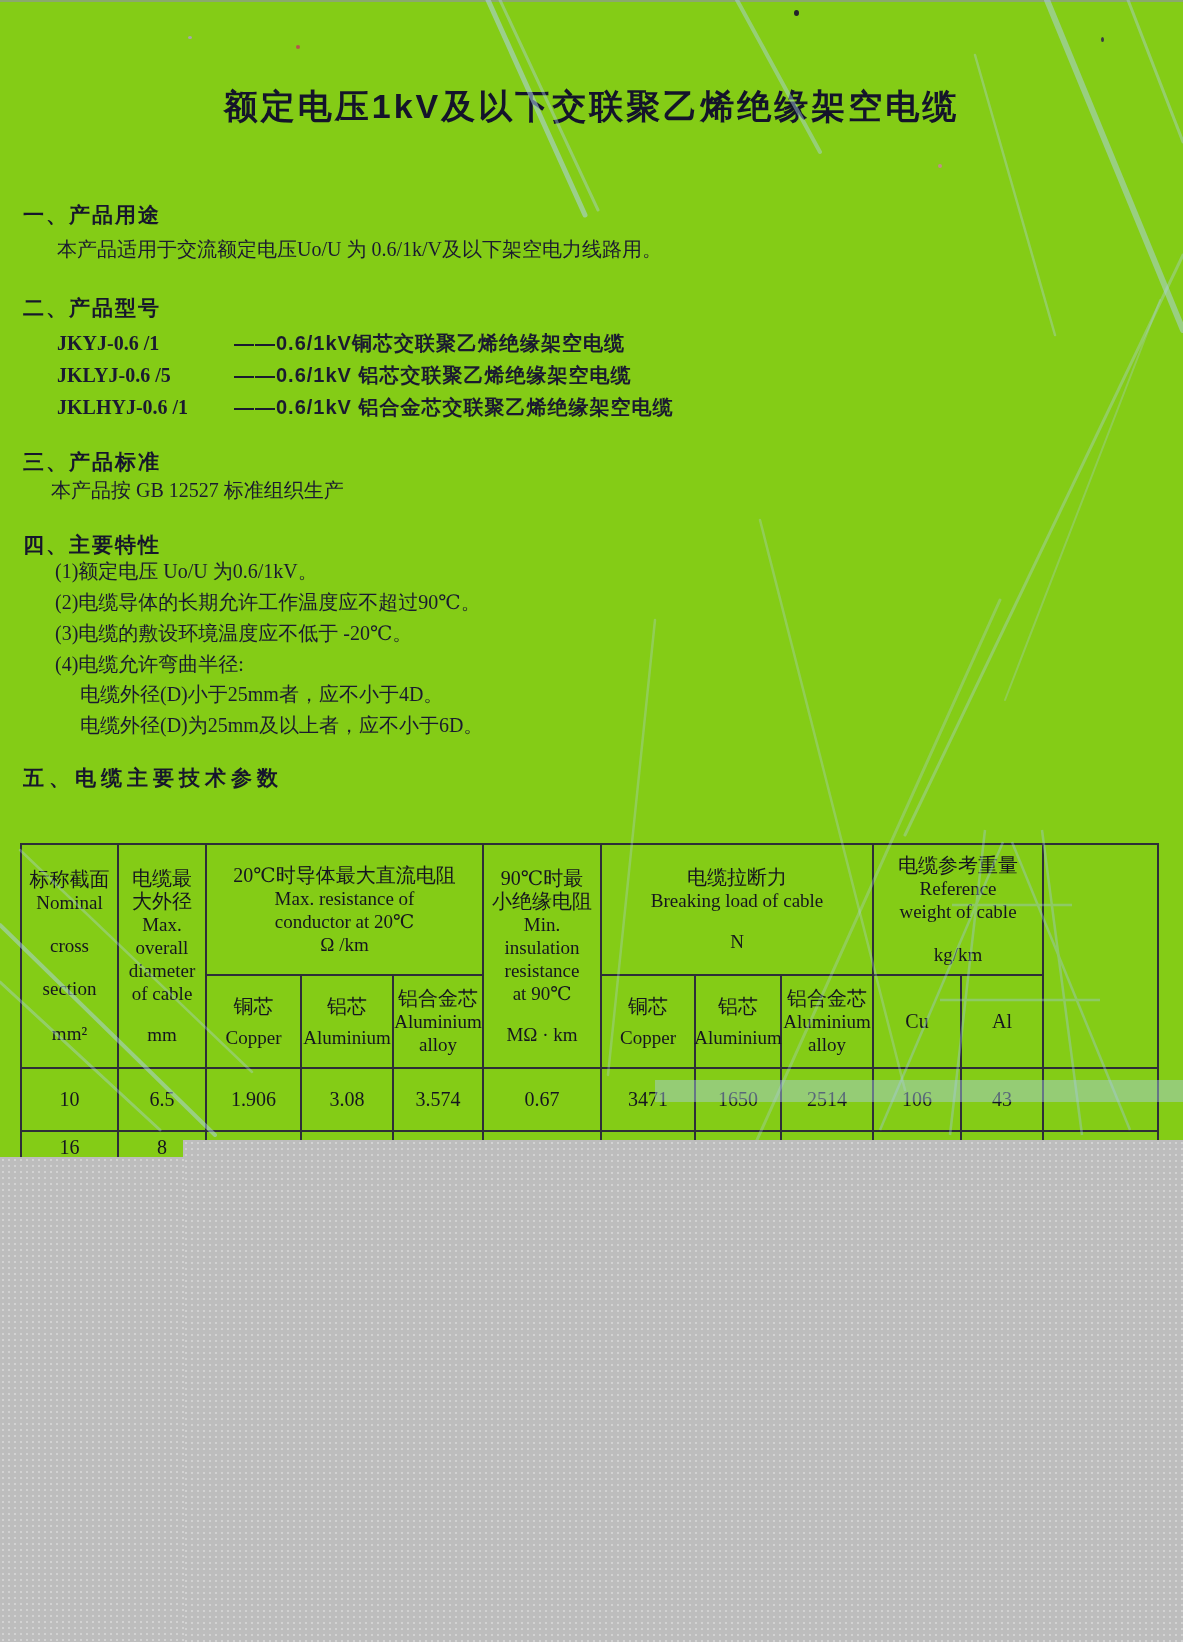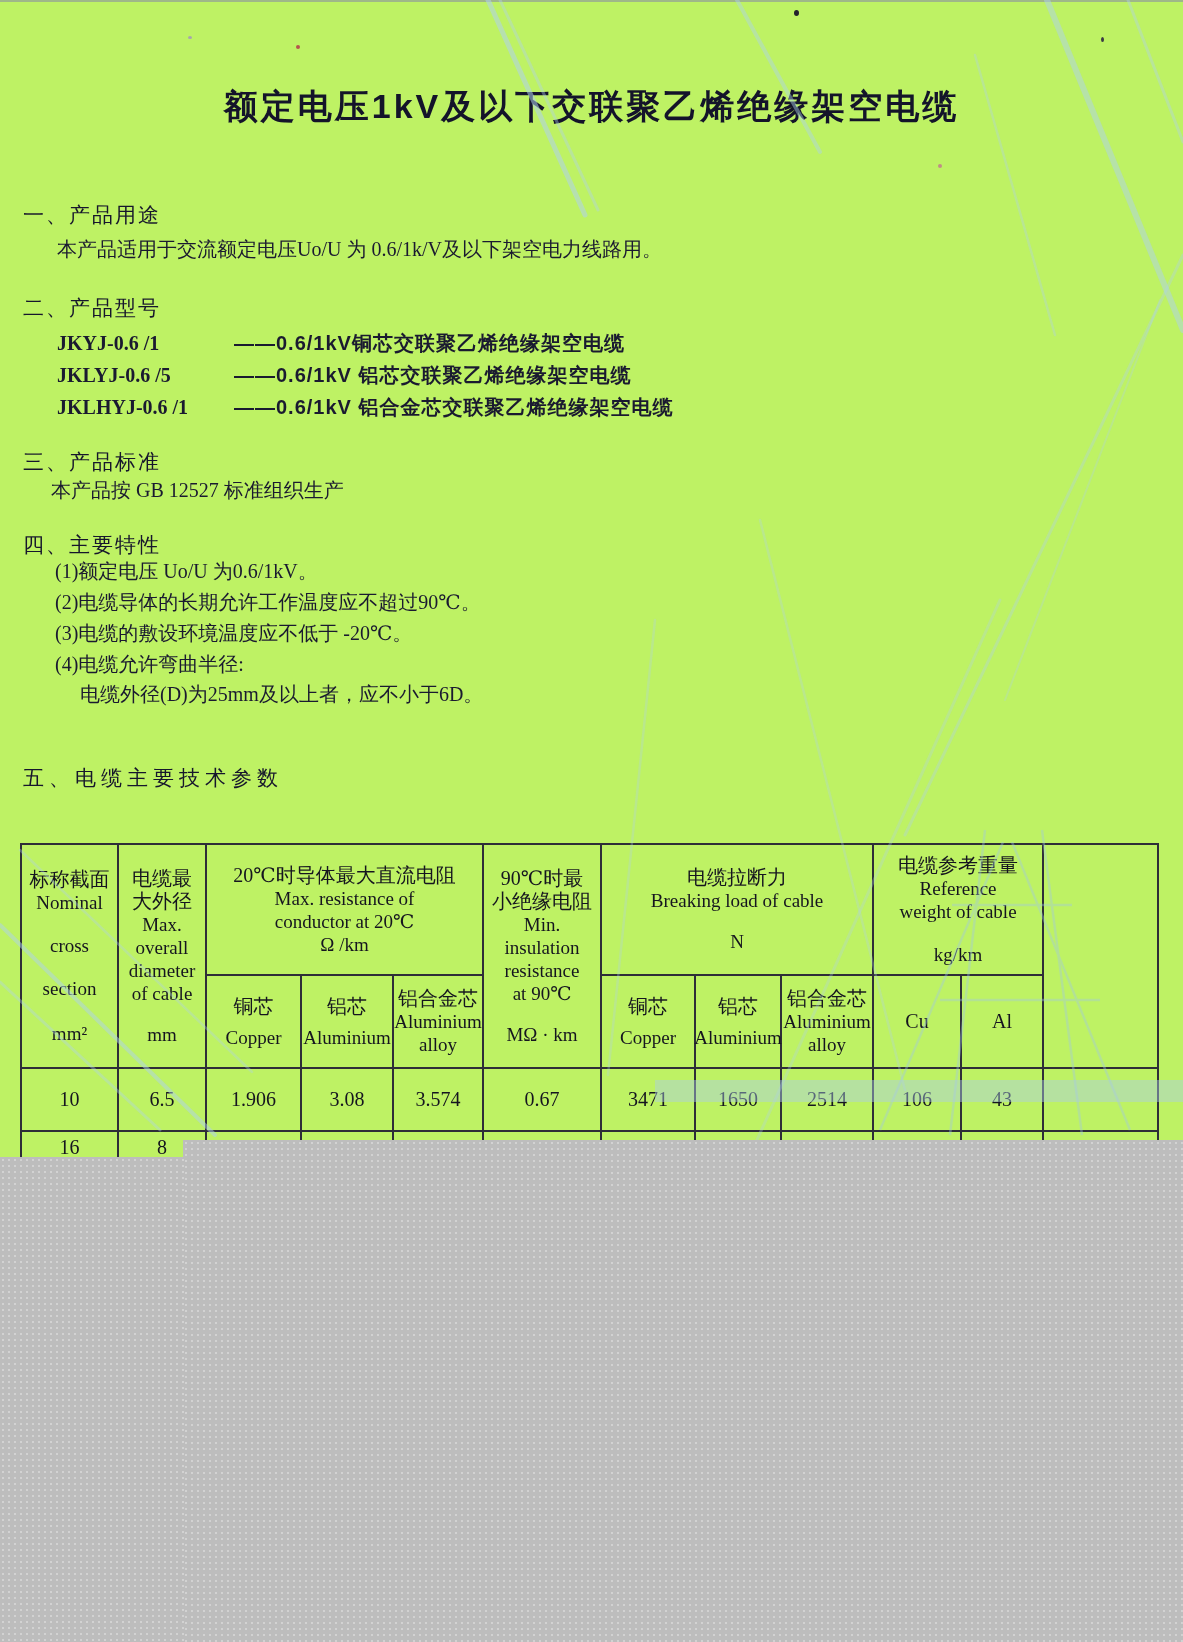--- a/index.html
+++ b/index.html
@@ -1,26 +1,26 @@
 <!DOCTYPE html>
 <html><head>
 <meta charset="utf-8">
 <style>
   html,body{margin:0;padding:0;}
   body{width:1183px;height:1642px;overflow:hidden;background:#e8e8e8;}
-  .page{position:relative;width:1183px;height:1642px;background:#bef264;overflow:hidden;
+  .page{position:relative;width:1183px;height:1642px;background:#84cc16;overflow:hidden;
         font-family:"Liberation Serif","DejaVu Serif",serif;color:#1a1a30;}
   .page-edge{position:absolute;top:0;left:0;width:1183px;height:2px;background:#8f969c;opacity:.65;}
 
   
   .doc-title{position:absolute;top:84px;left:0;width:1183px;text-align:center;
              font-family:"Liberation Sans","DejaVu Sans",sans-serif;
              font-weight:bold;font-size:34px;letter-spacing:3px;color:#14142a;}
   .sec-head{position:absolute;left:23px;font-family:"Liberation Sans","DejaVu Sans",sans-serif;
-            font-weight:normal;font-size:21px;letter-spacing:2px;color:#16162c;text-align:center;}
+            font-weight:bold;font-size:21px;letter-spacing:2px;color:#16162c;text-align:center;}
   .body-text{position:absolute;font-size:20px;color:#1a1a30;}
   .model-line{height:32px;line-height:32px;white-space:nowrap;}
   .model-code{display:inline-block;width:172px;font-weight:bold;font-size:20px;}
   .model-desc{font-family:"Liberation Sans","DejaVu Sans",sans-serif;font-weight:bold;font-size:20px;letter-spacing:1px;}
   .feat-item{height:31px;line-height:31px;white-space:nowrap;}
 
   
   table.specs{position:absolute;top:843px;left:20px;width:1137px;border-collapse:collapse;
               table-layout:fixed;font-size:20px;color:#15151f;background:transparent;}
   table.specs td{border:2px solid #2e2e38;text-align:center;vertical-align:middle;padding:0;}
@@ -72,20 +72,21 @@
   <div class="body-text" style="top:477px;left:51px;">本产品按 GB 12527 标准组织生产</div>
 
   <div class="sec-head" style="top:531px;">四、主要特性</div>
   <div class="body-text" style="top:556px;left:55px;">
     <div class="feat-item">(1)额定电压 Uo/U 为0.6/1kV。</div>
     <div class="feat-item">(2)电缆导体的长期允许工作温度应不超过90℃。</div>
     <div class="feat-item">(3)电缆的敷设环境温度应不低于 -20℃。</div>
     <div class="feat-item">(4)电缆允许弯曲半径:</div>
   </div>
   <div class="body-text" style="top:679px;left:80px;">
+    <div class="feat-item">电缆外径(D)小于25mm者，应不小于4D。</div>
     <div class="feat-item">电缆外径(D)为25mm及以上者，应不小于6D。</div>
   </div>
 
   <div class="sec-head" style="top:764px;letter-spacing:5px;">五、电缆主要技术参数</div>
 
   <table class="specs">
     <colgroup>
       <col style="width:97px">
         <col style="width:88px">
         <col style="width:95px">

